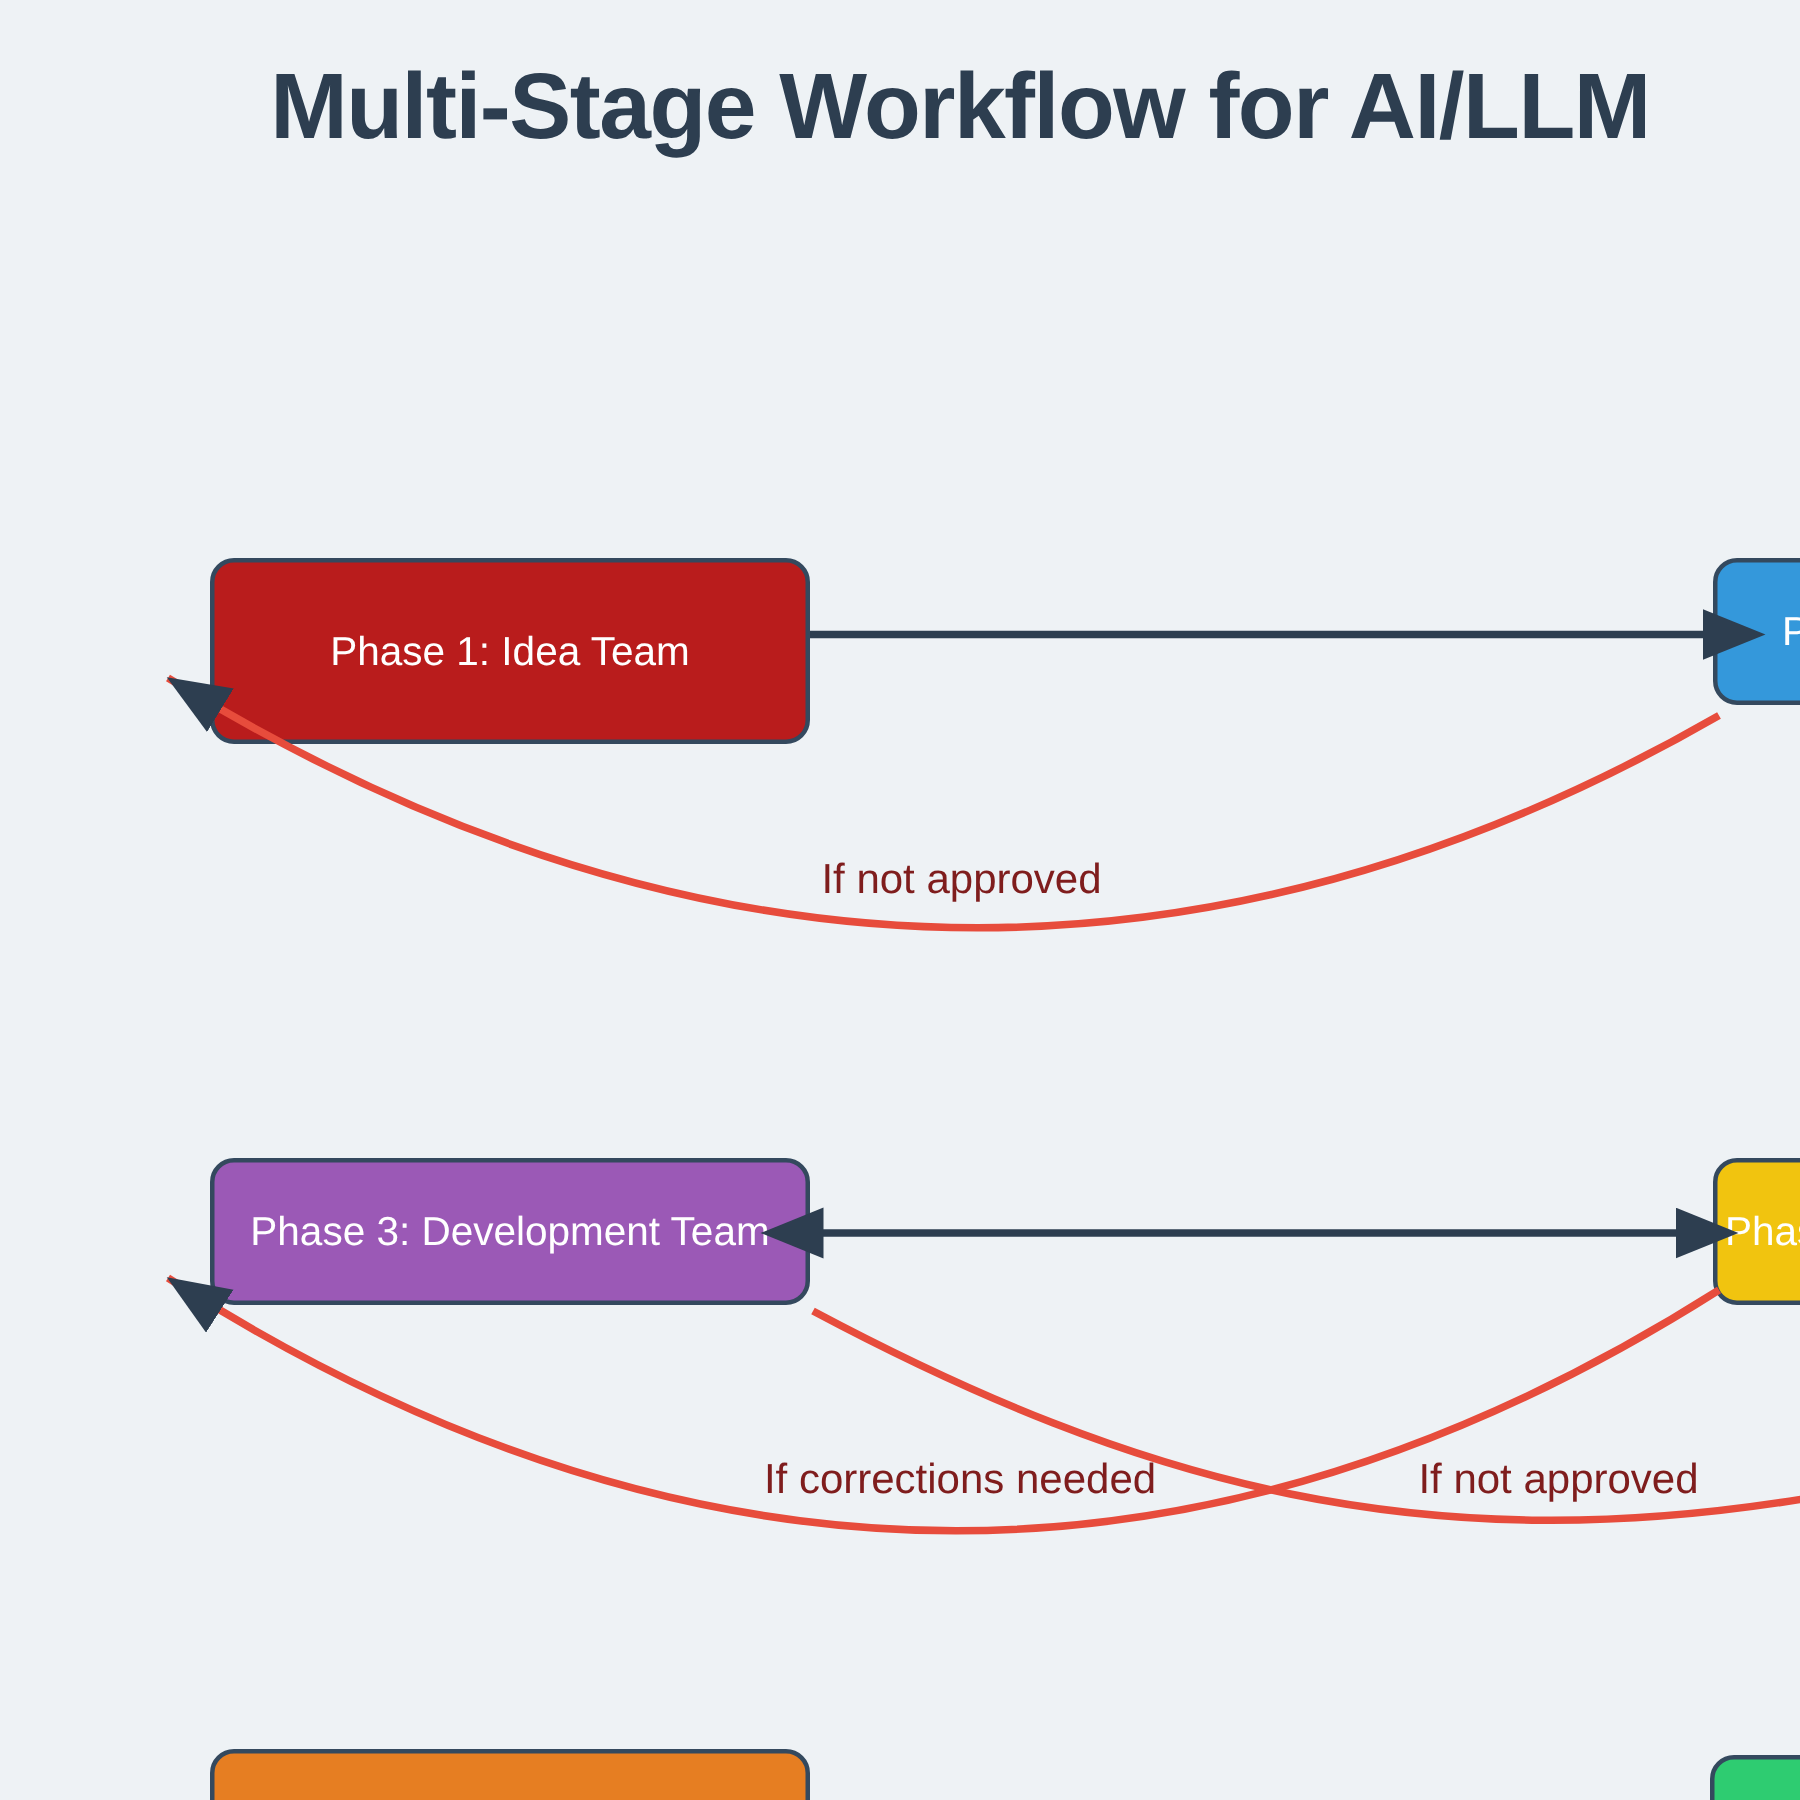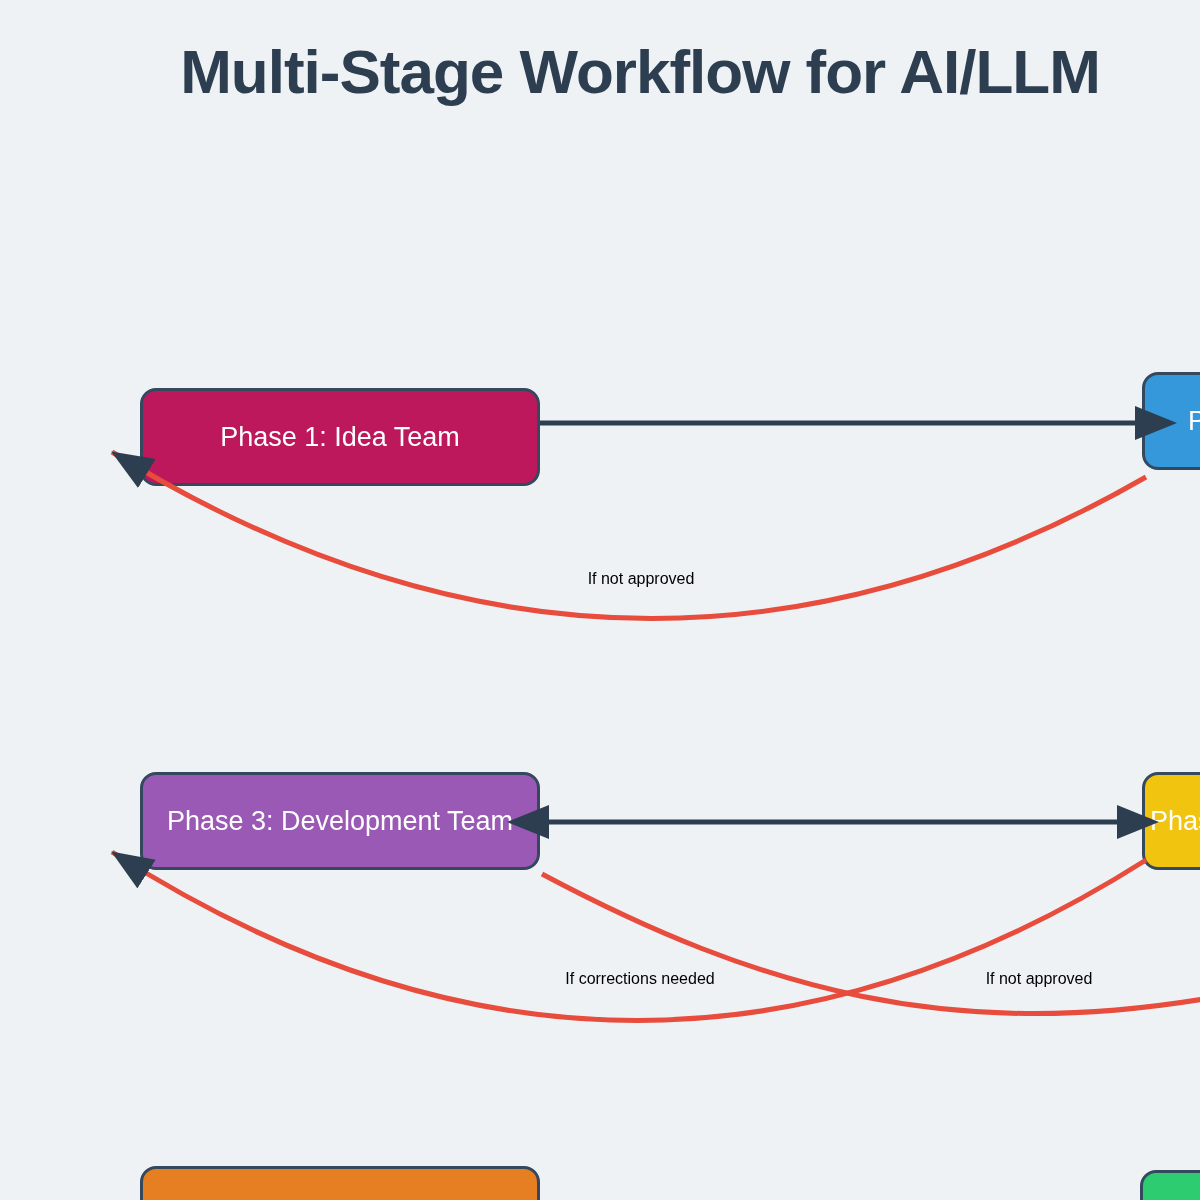--- a/index.html
+++ b/index.html
@@ -30,33 +30,33 @@
     border: 3px solid #34495e;
     border-radius: 16px;
     color: #ffffff;
     font-size: 27px;
     display: flex;
     align-items: center;
     justify-content: center;
     white-space: nowrap;
     overflow: hidden;
   }
-  .node--phase1 { left: 140px;  top: 388px;  width: 400px; height: 98px; background: #be185d; }
+  .node--phase1 { left: 140px;  top: 372px;  width: 400px; height: 124px; background: #b91c1c; }
   .node--phase2 { left: 1142px; top: 372px;  width: 140px; height: 98px; background: #3498db;
                   justify-content: flex-start; padding-left: 43px; }
   .node--phase3 { left: 140px;  top: 772px;  width: 400px; height: 98px; background: #9b59b6; }
   .node--phase4 { left: 1142px; top: 772px;  width: 140px; height: 98px; background: #f1c40f;
                   justify-content: flex-start; padding-left: 5px; }
   .node--phase5 { left: 140px;  top: 1166px; width: 400px; height: 98px; background: #e67e22; }
   .node--phase6 { left: 1140px; top: 1170px; width: 140px; height: 90px; background: #2ecc71; }
   .edge-label {
     position: absolute;
     transform: translateX(-50%);
-    color: #000000;
-    font-size: 16px;
+    color: #7f1d1d;
+    font-size: 28px;
     white-space: nowrap;
     z-index: 6;
   }
   .edge-label--top     { left: 641px;  top: 570px; }
   .edge-label--mid     { left: 640px;  top: 970px; text-align: center; }
   .edge-label--right   { left: 1039px; top: 970px; }
   .overlay {
     position: absolute;
     left: 0; top: 0;
     width: 1200px;

